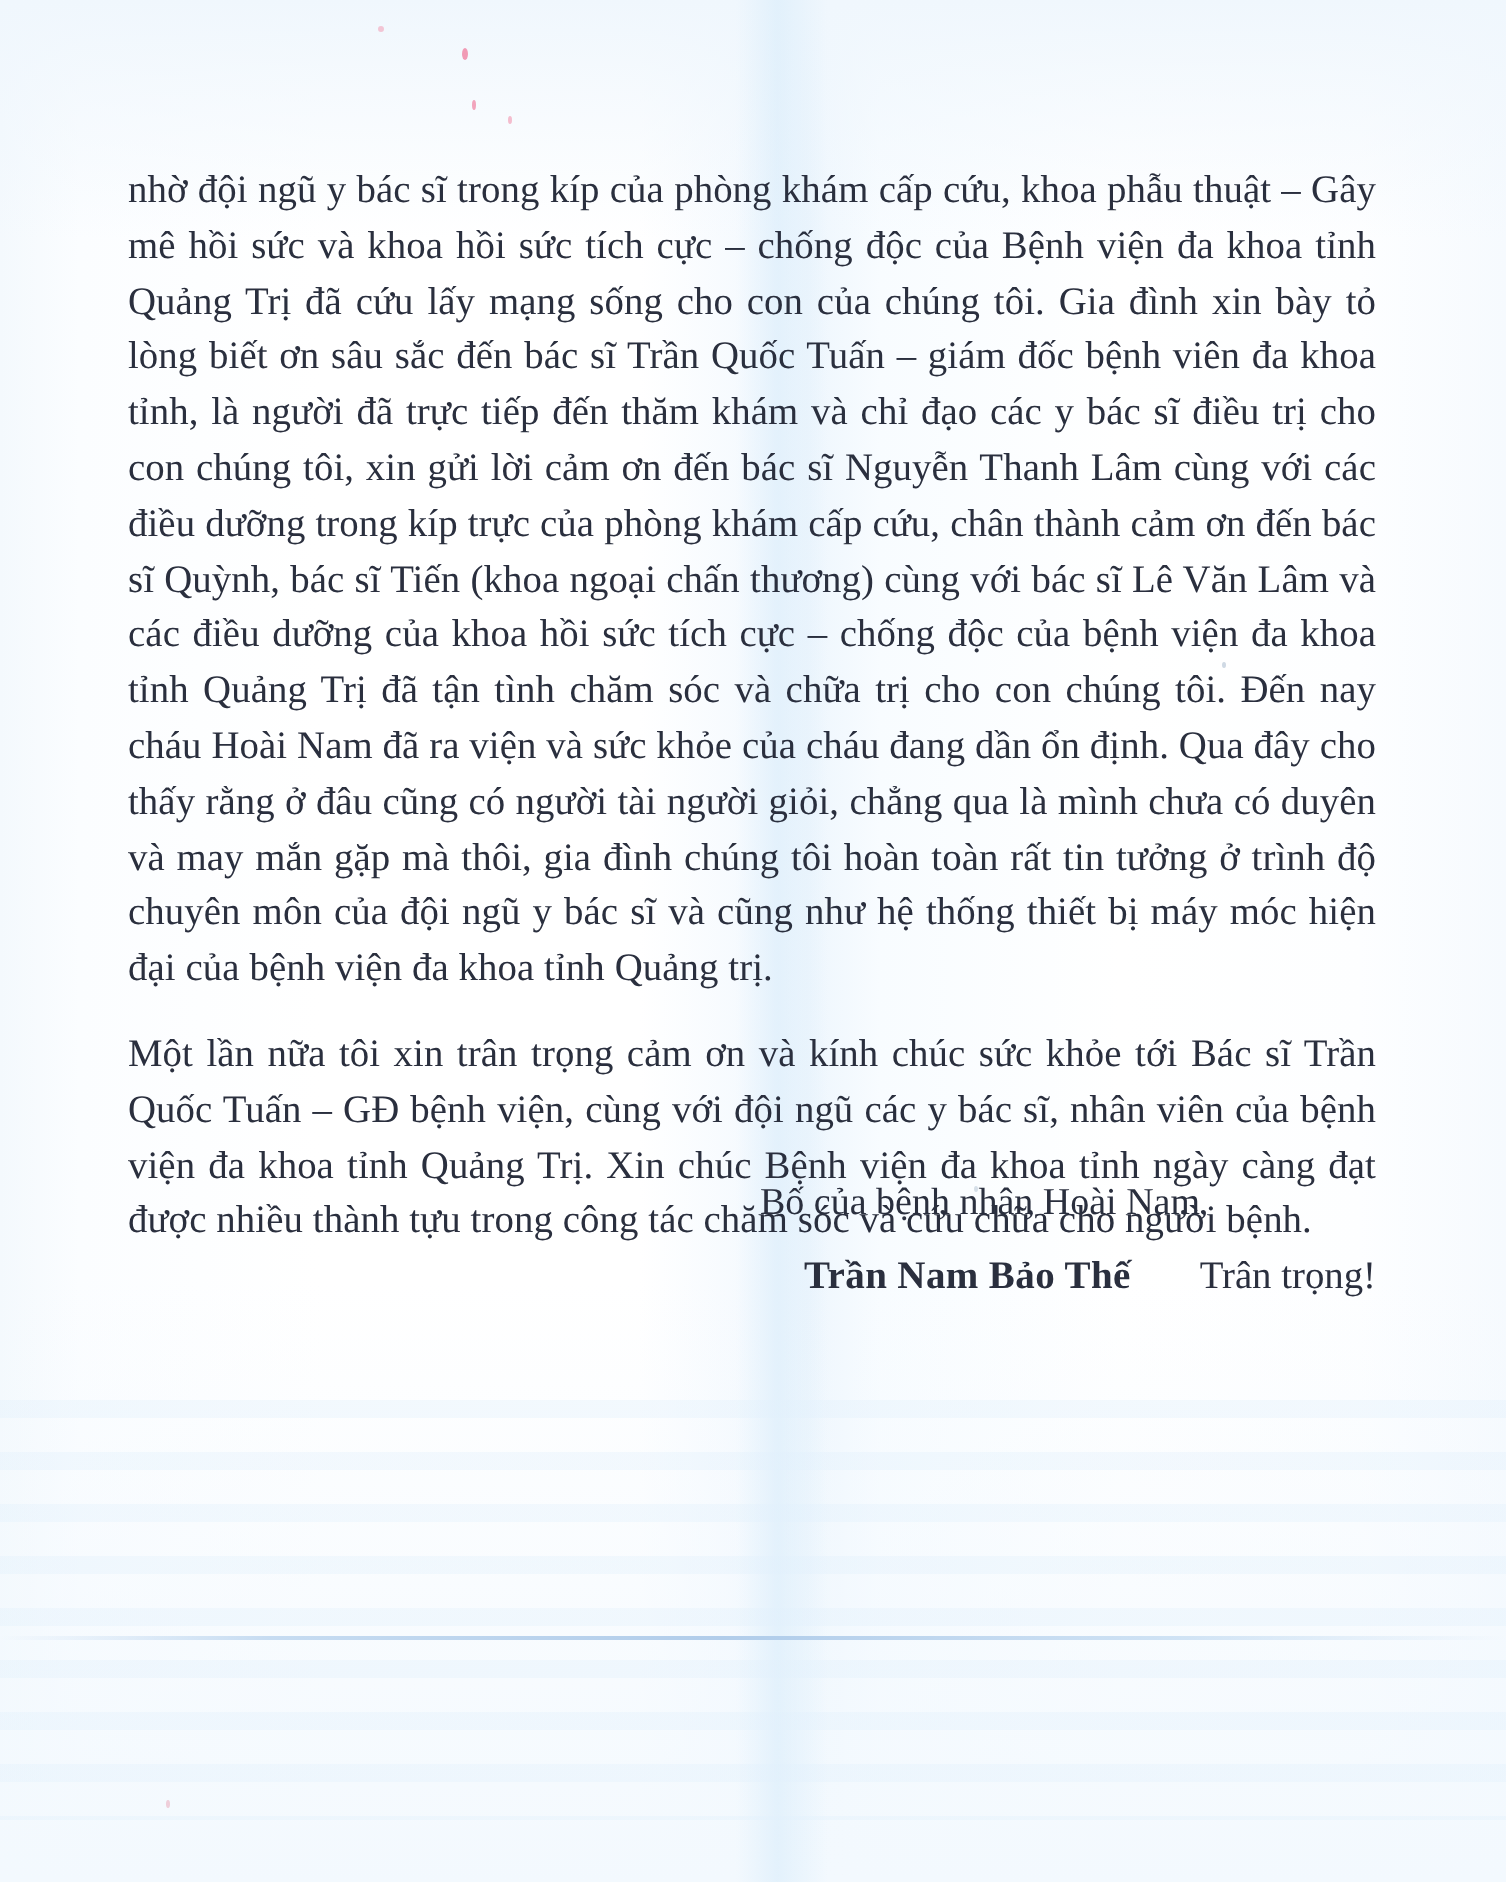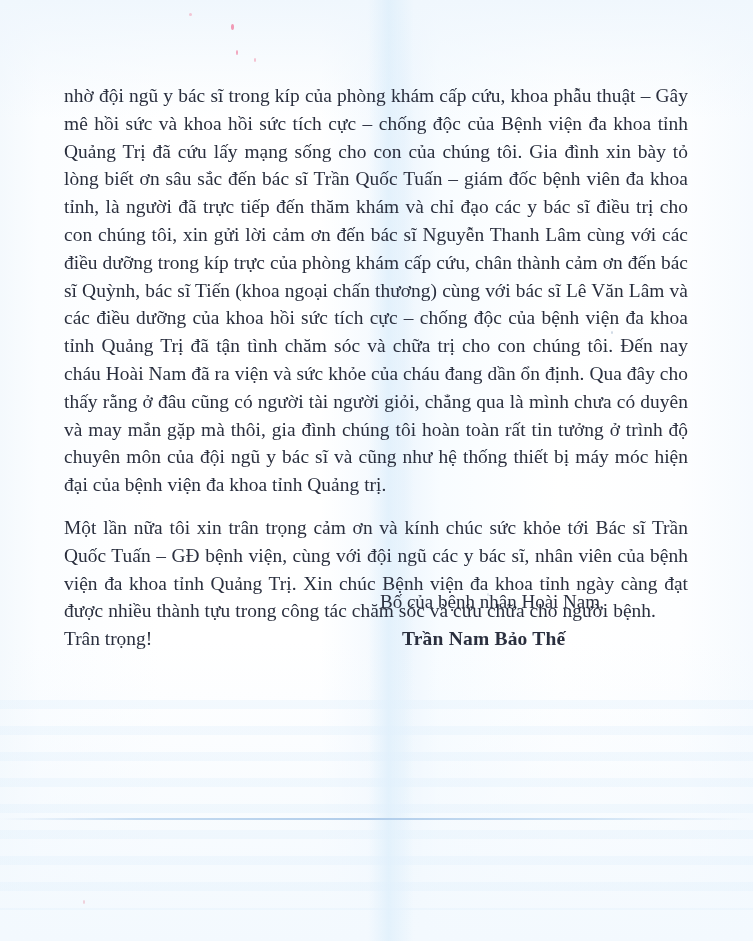--- a/index.html
+++ b/index.html
@@ -123,21 +123,21 @@
     line-height: 27.8px;
     letter-spacing: 0.05px;
   }
 
   .para + .para {
     margin-top: 15px;
   }
 
   .closing {
     margin: 0;
-    text-align: left;
+    text-align: right;
     font-size: 19.4px;
     line-height: 27.8px;
   }
 
   
   .signature {
     position: absolute;
     left: 380px;
     top: 590px;
     width: 330px;

